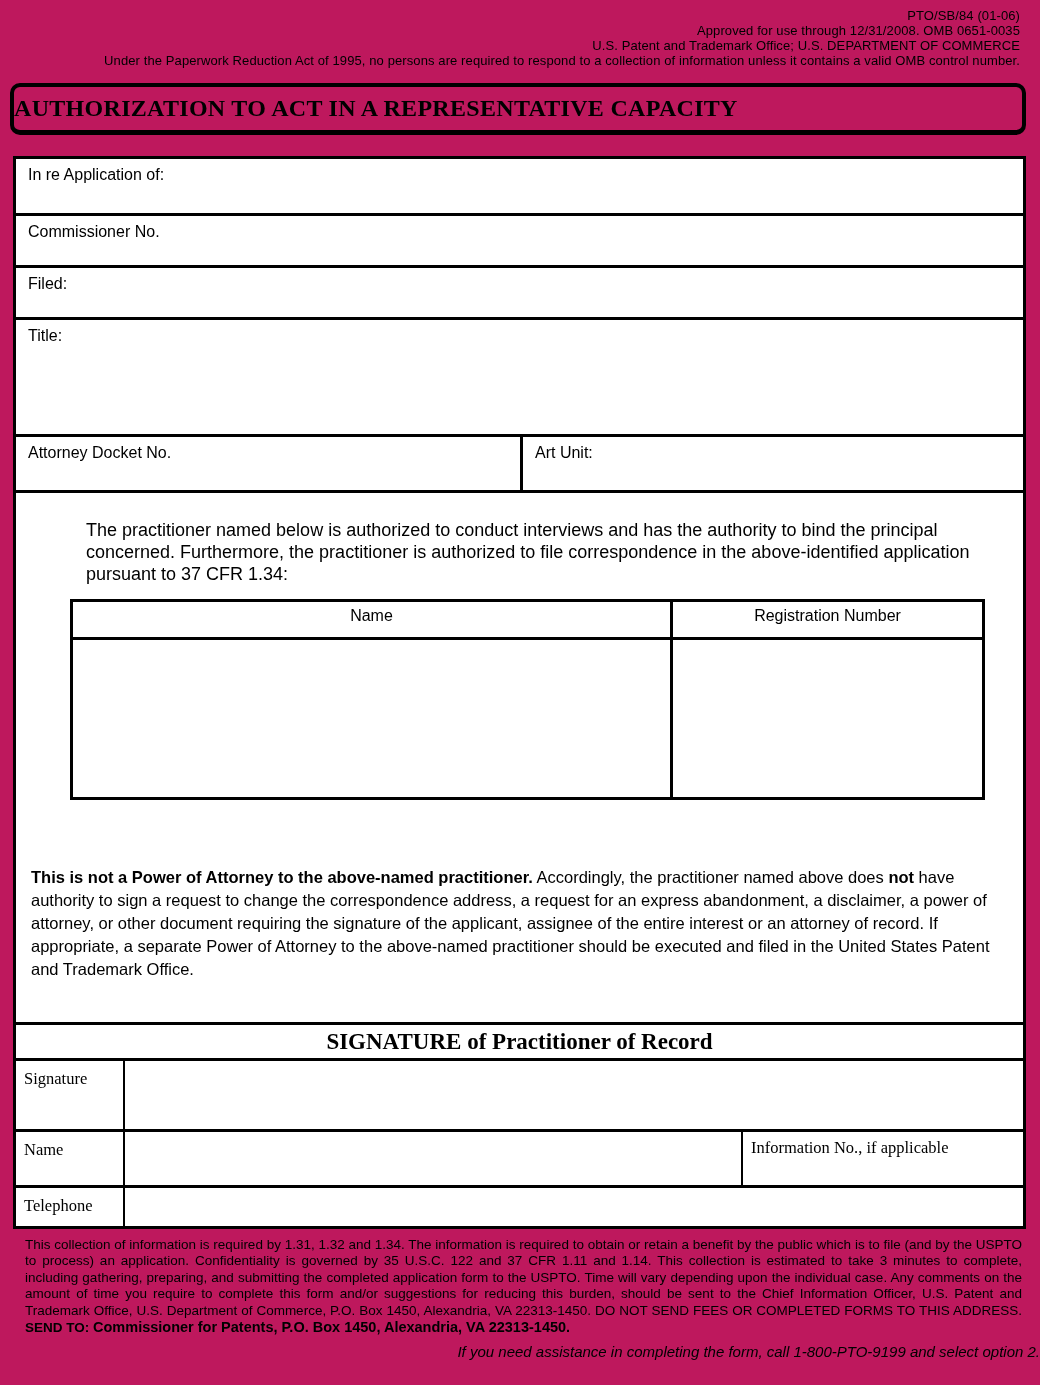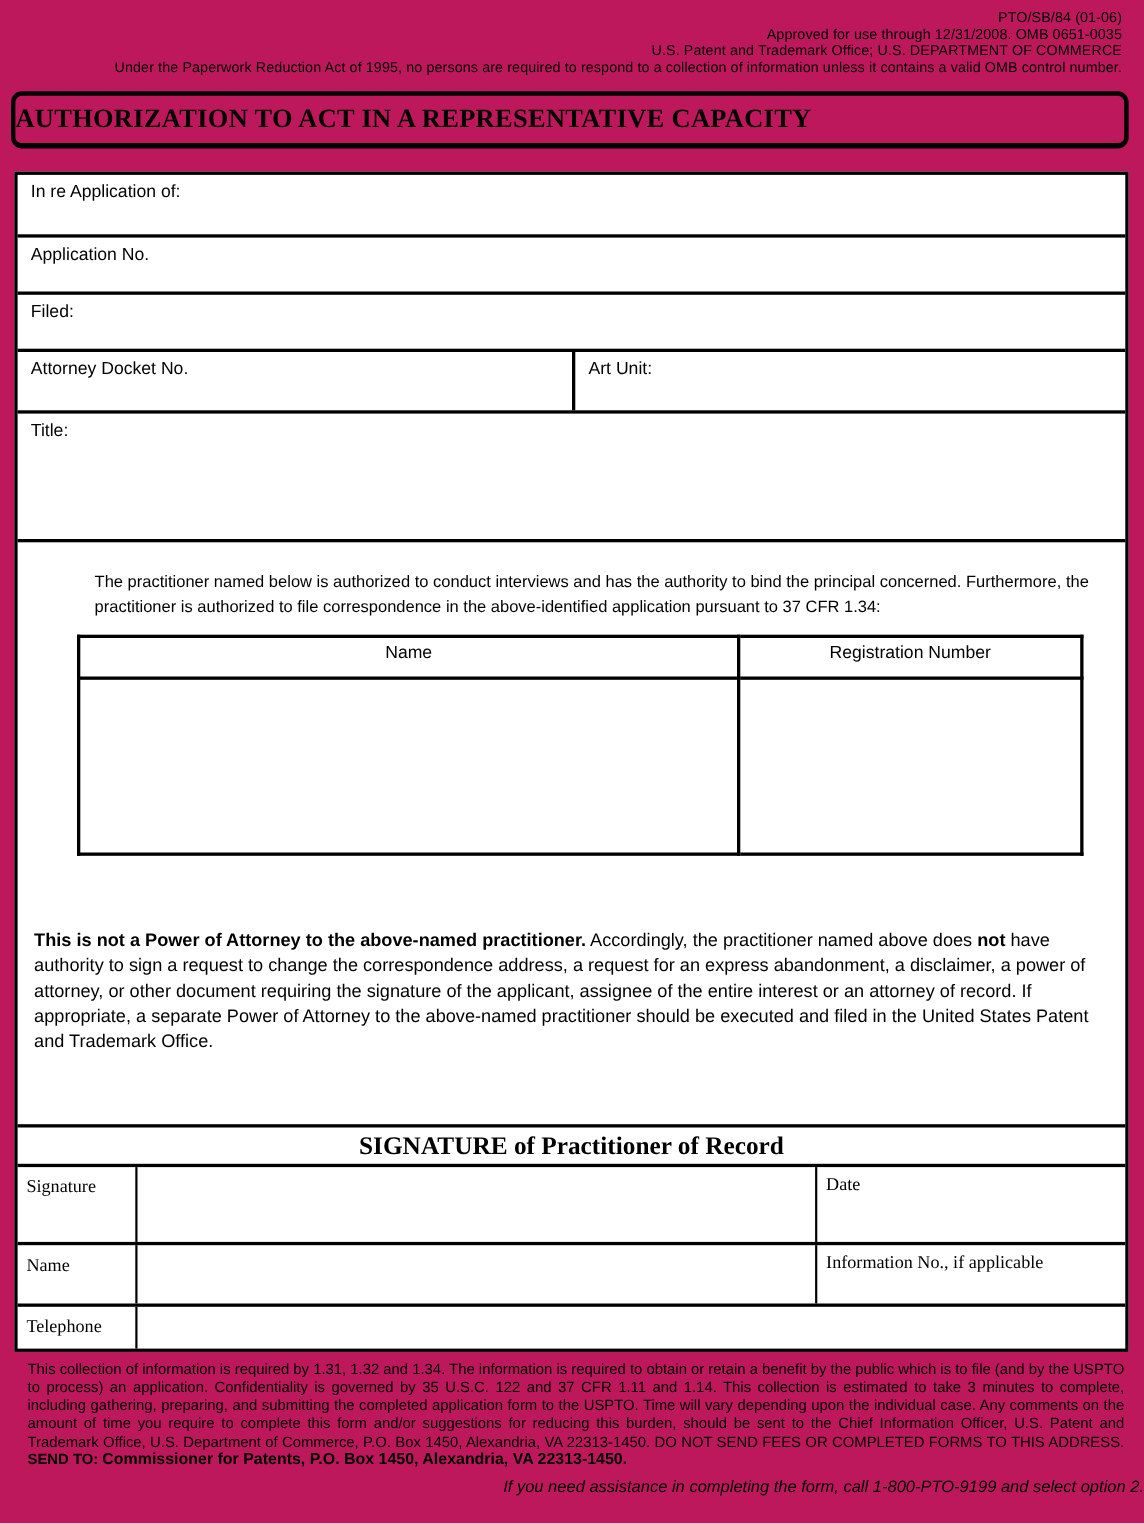--- a/index.html
+++ b/index.html
@@ -47,21 +47,21 @@
   .r-appno   { height:52px; }
   .r-filed   { height:52px; }
   .r-title   { height:117px; }
   .r-docket  { height:56px; display:flex; }
   .cell-docket { width:507px; border-right:3px solid #000; position:relative; }
   .cell-artunit { flex:1; position:relative; }
   
   .r-auth { height:532px; }
   .auth-paragraph {
     margin:26px 24px 0 70px;
-    font-size:15px; line-height:22px;
+    font-size:18px; line-height:22px;
     max-width:945px;
   }
   .practitioner-table {
     margin:14px 0 0 54px;
     width:915px;
     border:3px solid #000;
     border-collapse:collapse;
     table-layout:fixed;
   }
   .practitioner-table th {
@@ -140,43 +140,43 @@
   </div>
 
   <div class="form-box">
 
     <div class="row r-inre">
       <span class="field-label">In re Application of:</span>
       <span class="fill-area"></span>
     </div>
 
     <div class="row r-appno">
-      <span class="field-label">Application No.</span>
+      <span class="field-label">Commissioner No.</span>
       <span class="fill-area"></span>
     </div>
 
     <div class="row r-filed">
       <span class="field-label">Filed:</span>
+      <span class="fill-area"></span>
+    </div>
+
+    <div class="row r-title">
+      <span class="field-label">Title:</span>
       <span class="fill-area"></span>
     </div>
 
     <div class="row r-docket">
       <div class="cell-docket">
         <span class="field-label">Attorney Docket No.</span>
         <span class="fill-area"></span>
       </div>
       <div class="cell-artunit">
         <span class="field-label">Art Unit:</span>
         <span class="fill-area"></span>
       </div>
-    </div>
-
-    <div class="row r-title">
-      <span class="field-label">Title:</span>
-      <span class="fill-area"></span>
     </div>
 
     <div class="row r-auth">
       <p class="auth-paragraph">The practitioner named below is authorized to conduct interviews and has the authority to bind the principal concerned.  Furthermore, the practitioner is authorized to file correspondence in the above-identified application pursuant to 37 CFR 1.34:</p>
 
       <table class="practitioner-table">
         <thead>
           <tr>
             <th class="col-name">Name</th>
             <th>Registration Number</th>
@@ -193,23 +193,20 @@
       <p class="disclaimer-paragraph"><b>This is not a Power of Attorney to the above-named practitioner.</b><span>  Accordingly, the practitioner named above does </span><b>not</b><span> have authority to sign a request to change the correspondence address, a request for an express abandonment, a disclaimer, a power of attorney, or other document requiring the signature of the applicant, assignee of the entire interest or an attorney of record.  If appropriate, a separate Power of Attorney to the above-named practitioner should be executed and filed in the United States Patent and Trademark Office.</span></p>
     </div>
 
     <div class="row r-sigheader">
       <span>SIGNATURE of Practitioner of Record</span>
     </div>
 
     <div class="row sig-row r-sig">
       <div class="sig-label-cell">Signature</div>
       <div class="sig-blank-cell"></div>
-      <div class="sig-right-cell">
-        <span>Date</span>
-      </div>
     </div>
 
     <div class="row sig-row r-name">
       <div class="sig-label-cell">Name</div>
       <div class="sig-blank-cell"></div>
       <div class="sig-right-cell">
         <span>Information No., if applicable</span>
       </div>
     </div>
 

